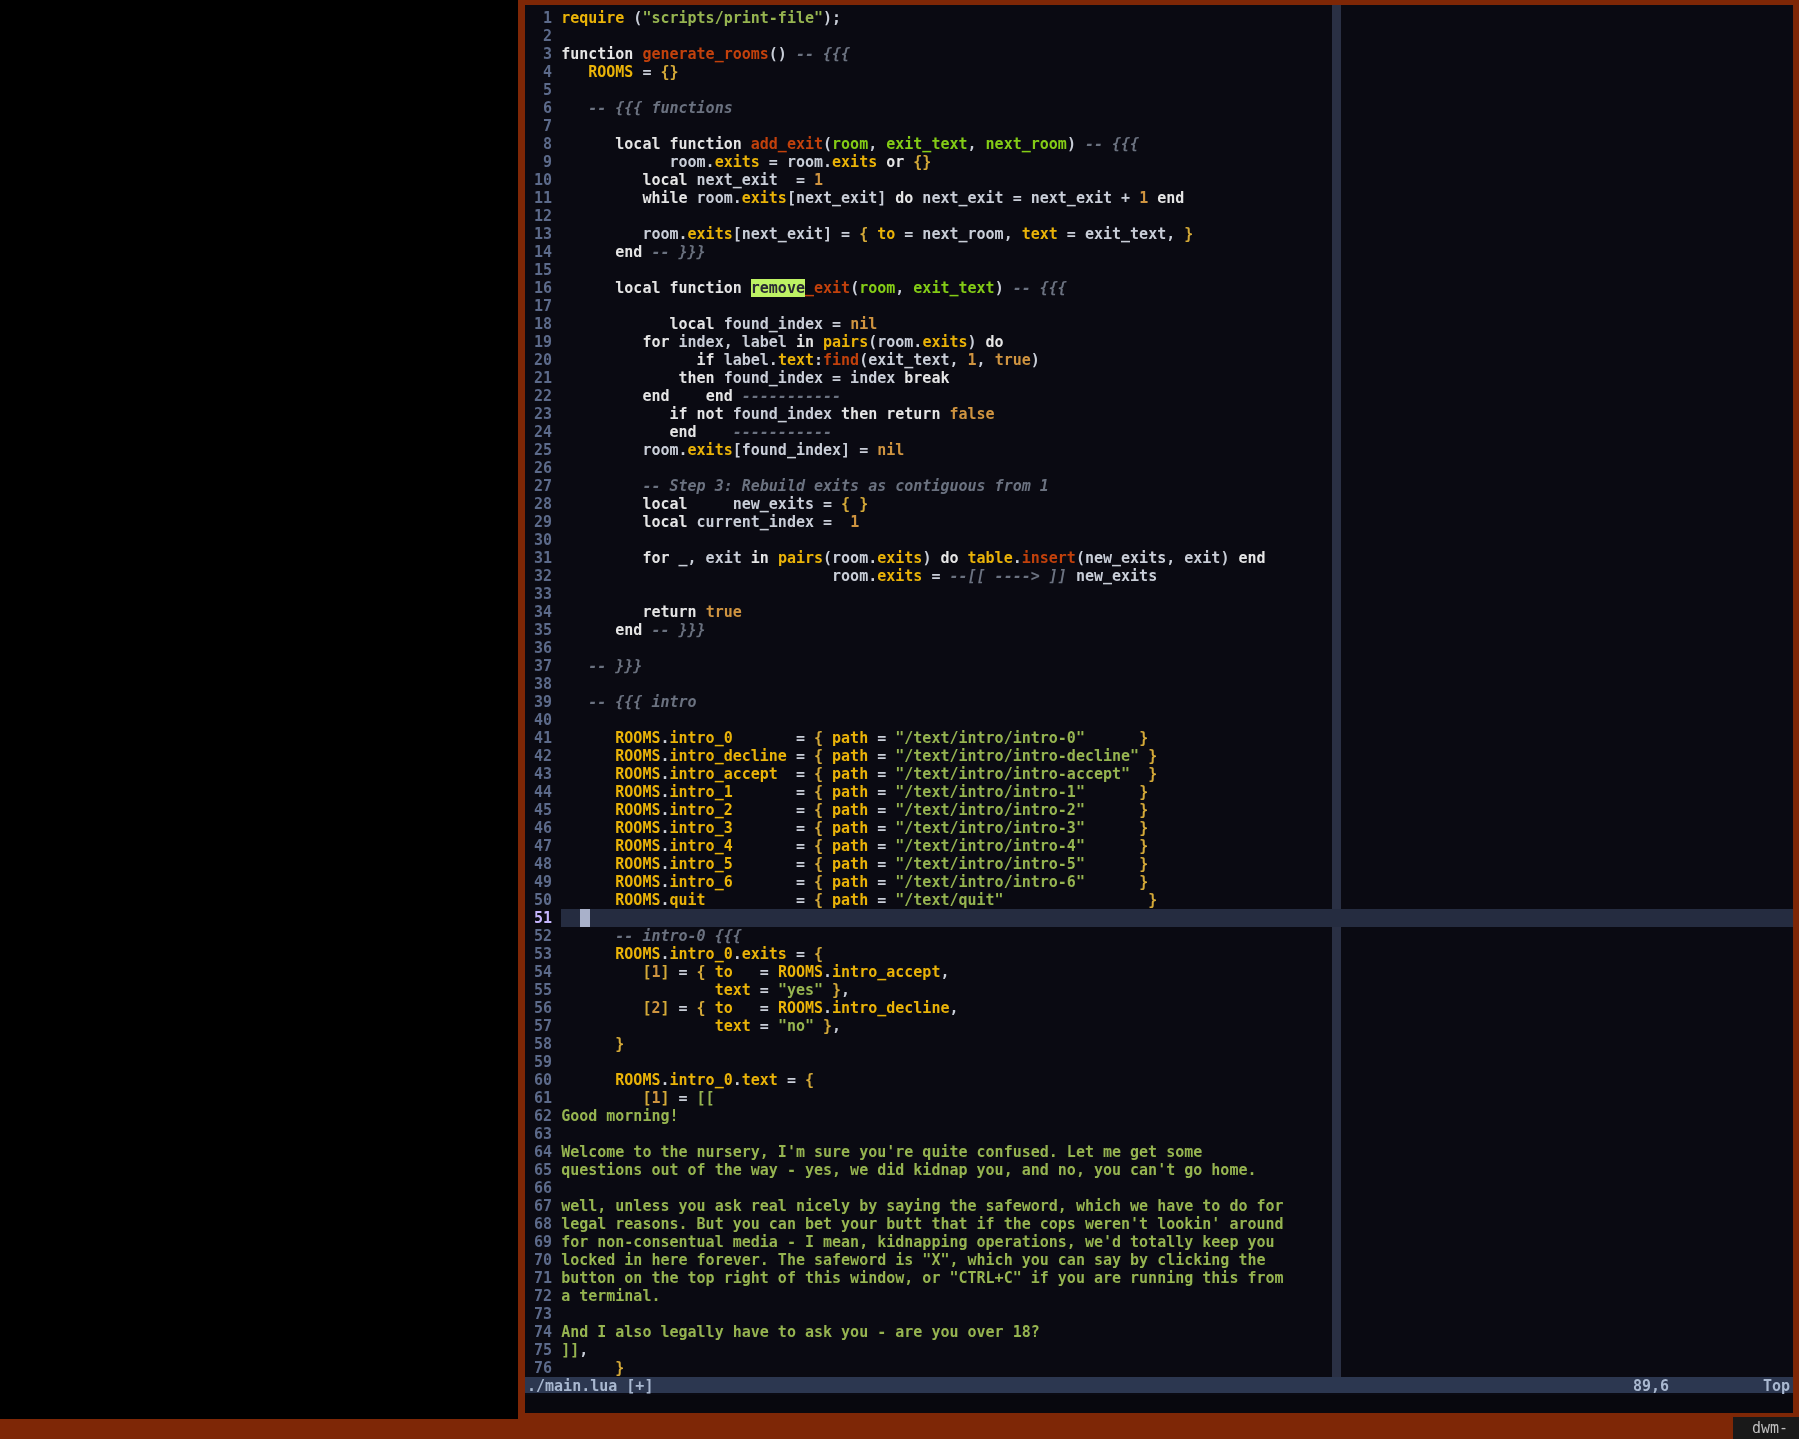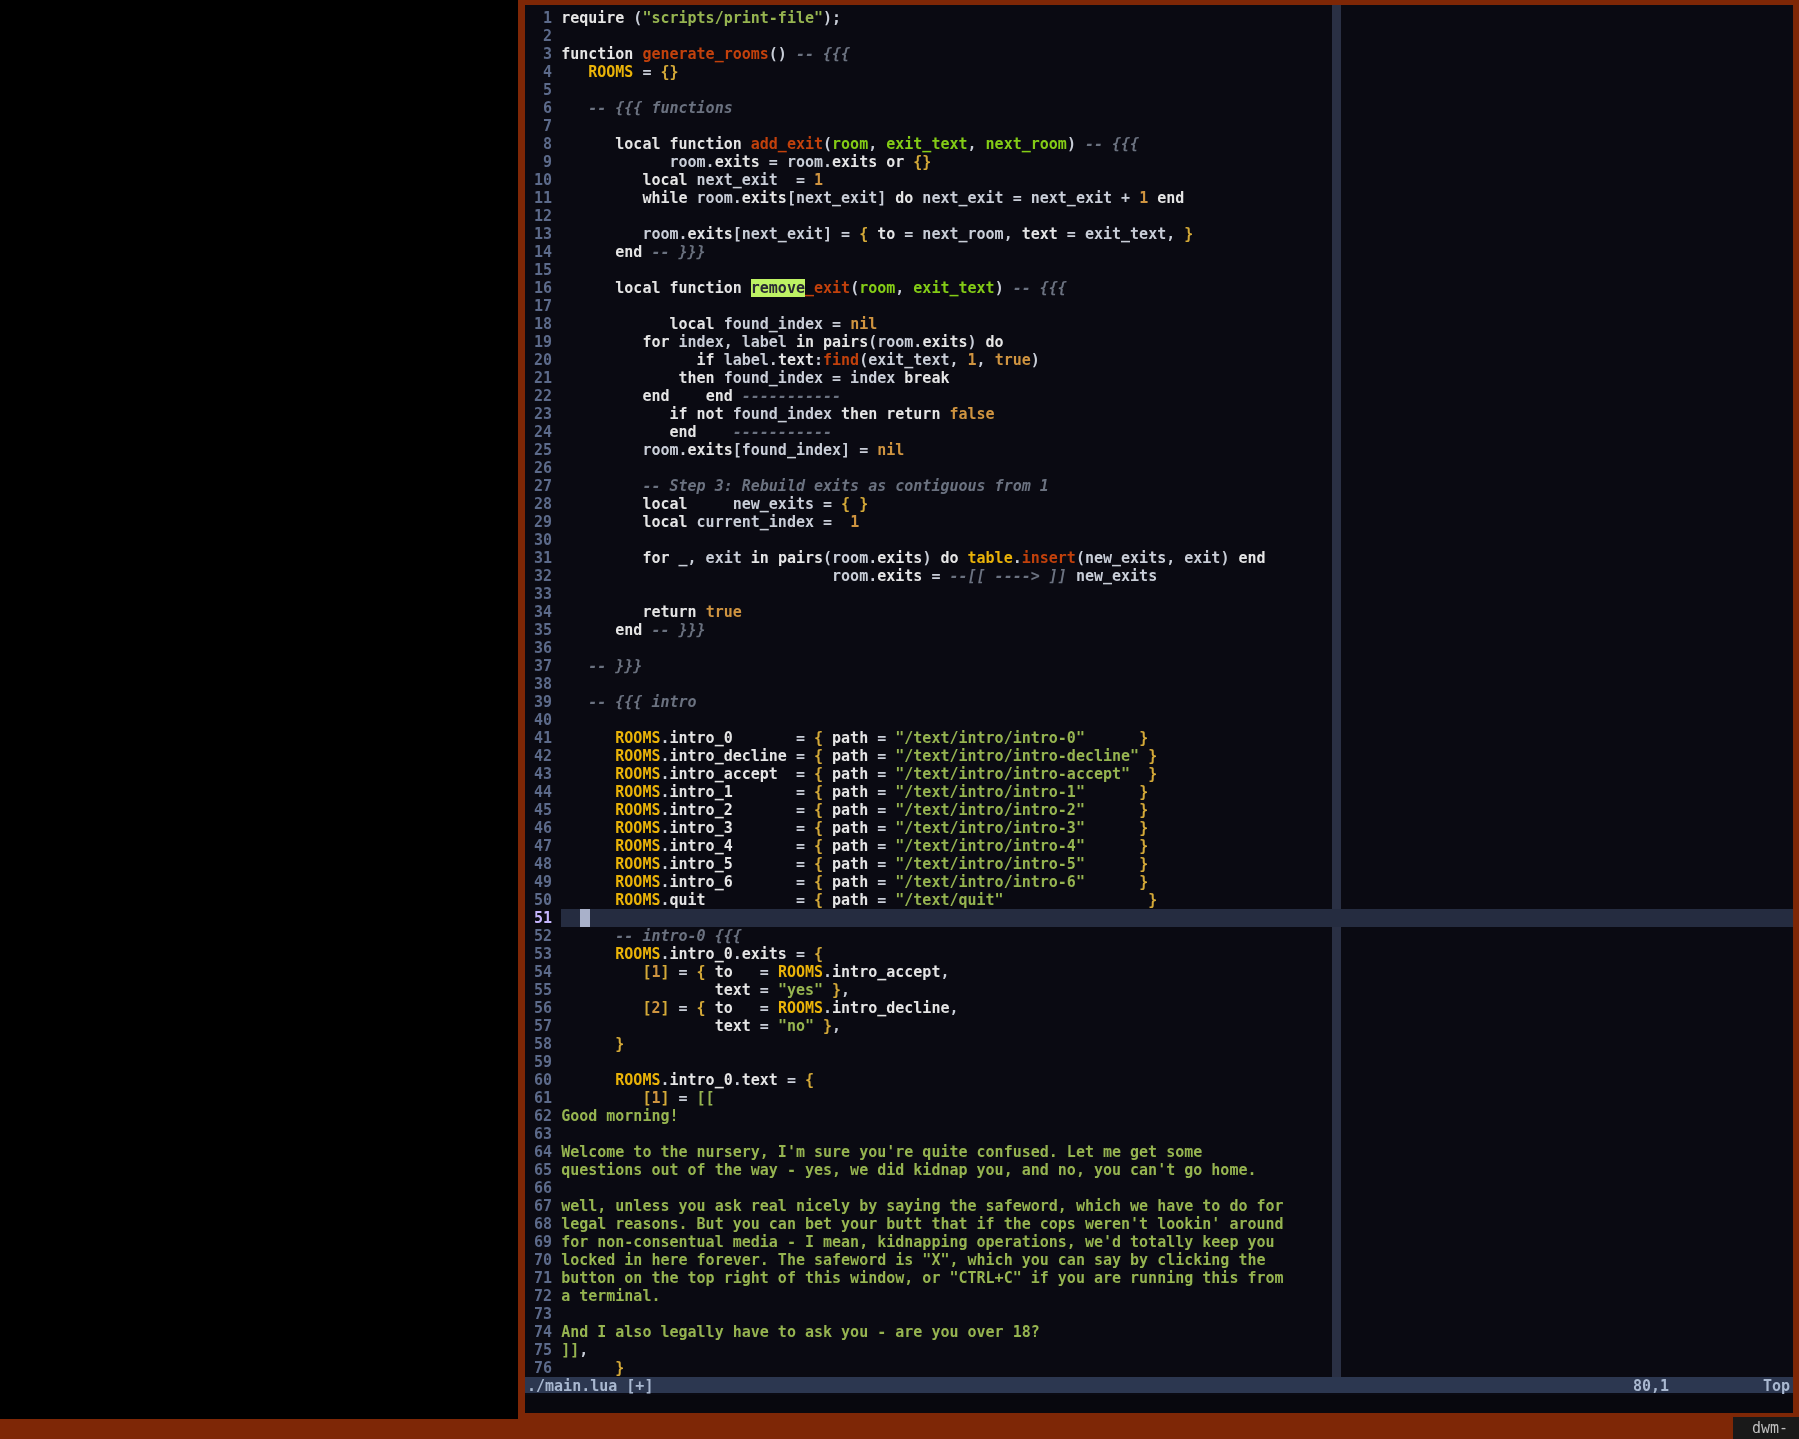--- a/index.html
+++ b/index.html
@@ -11,21 +11,21 @@
   #colorcolumn{position:absolute;top:0;left:calc(36px + 80ch);width:1ch;height:1372px;background:#2a3044;z-index:0;}
   #cursorline{position:absolute;left:36px;right:0;top:904px;height:18px;background:#252c40;z-index:1;}
   #cursorblock{position:absolute;left:calc(36px + 2ch);top:904px;width:1ch;height:18px;background:#a9b1ca;z-index:3;}
   #code{position:absolute;left:0;top:4px;margin:0;z-index:2;font:bold 15px/18px "DejaVu Sans Mono",monospace;white-space:pre;color:#c9ced8;}
   .row{height:18px;white-space:pre;}
   .ln{color:#5c6a8a;}
   .ln-cur{color:#c4b5fd;}
   .w{color:#c9ced8}
   .k{color:#e5e5e5}
   .f{color:#c2410c}
-  .b{color:#e5e5e5}
+  .b{color:#eab308}
   .s{color:#96b450}
   .c{color:#6b7280;font-style:italic}
   .o{color:#cf9440}
   .R{color:#eab308}
   .p{color:#84cc16}
   .g{color:#d4a938;font-weight:bold}
   .hl{background:#bef264;color:#2a2a34}
   #statusline{position:absolute;left:0;top:1372px;width:100%;height:16px;background:#2c3750;color:#a9b8d0;
               font:bold 15px/18px "DejaVu Sans Mono",monospace;white-space:pre;z-index:4;}
   #status-file{position:absolute;left:2px;top:0;}
@@ -42,21 +42,21 @@
 <div id="left-region"></div>
 
 <div id="term-window">
   <div id="term-inner">
     <div id="colorcolumn"></div>
     <div id="cursorline"></div>
     <pre id="code"><div class="row"><span class="ln">  1 </span><span class="b">require</span><span class="w"> (</span><span class="s">"scripts/print-file"</span><span class="w">);</span></div><div class="row"><span class="ln">  2 </span></div><div class="row"><span class="ln">  3 </span><span class="k">function</span><span class="w"> </span><span class="f">generate_rooms</span><span class="w">() </span><span class="c">-- {{{</span></div><div class="row"><span class="ln">  4 </span><span class="w">   </span><span class="R">ROOMS</span><span class="w"> = </span><span class="g">{}</span></div><div class="row"><span class="ln">  5 </span></div><div class="row"><span class="ln">  6 </span><span class="w">   </span><span class="c">-- {{{ functions</span></div><div class="row"><span class="ln">  7 </span></div><div class="row"><span class="ln">  8 </span><span class="w">      </span><span class="k">local</span><span class="w"> </span><span class="k">function</span><span class="w"> </span><span class="f">add_exit</span><span class="w">(</span><span class="p">room</span><span class="w">, </span><span class="p">exit_text</span><span class="w">, </span><span class="p">next_room</span><span class="w">) </span><span class="c">-- {{{</span></div><div class="row"><span class="ln">  9 </span><span class="w">            room.</span><span class="b">exits</span><span class="w"> = room.</span><span class="b">exits</span><span class="w"> </span><span class="k">or</span><span class="w"> </span><span class="g">{}</span></div><div class="row"><span class="ln"> 10 </span><span class="w">         </span><span class="k">local</span><span class="w"> next_exit  = </span><span class="o">1</span></div><div class="row"><span class="ln"> 11 </span><span class="w">         </span><span class="k">while</span><span class="w"> room.</span><span class="b">exits</span><span class="w">[next_exit] </span><span class="k">do</span><span class="w"> next_exit = next_exit + </span><span class="o">1</span><span class="w"> </span><span class="k">end</span></div><div class="row"><span class="ln"> 12 </span></div><div class="row"><span class="ln"> 13 </span><span class="w">         room.</span><span class="b">exits</span><span class="w">[next_exit] = </span><span class="g">{</span><span class="w"> </span><span class="b">to</span><span class="w"> = next_room, </span><span class="b">text</span><span class="w"> = exit_text, </span><span class="g">}</span></div><div class="row"><span class="ln"> 14 </span><span class="w">      </span><span class="k">end</span><span class="w"> </span><span class="c">-- }}}</span></div><div class="row"><span class="ln"> 15 </span></div><div class="row"><span class="ln"> 16 </span><span class="w">      </span><span class="k">local</span><span class="w"> </span><span class="k">function</span><span class="w"> </span><span class="hl">remove</span><span class="f">_exit</span><span class="w">(</span><span class="p">room</span><span class="w">, </span><span class="p">exit_text</span><span class="w">) </span><span class="c">-- {{{</span></div><div class="row"><span class="ln"> 17 </span></div><div class="row"><span class="ln"> 18 </span><span class="w">            </span><span class="k">local</span><span class="w"> found_index = </span><span class="o">nil</span></div><div class="row"><span class="ln"> 19 </span><span class="w">         </span><span class="k">for</span><span class="w"> index, label </span><span class="k">in</span><span class="w"> </span><span class="b">pairs</span><span class="w">(room.</span><span class="b">exits</span><span class="w">) </span><span class="k">do</span></div><div class="row"><span class="ln"> 20 </span><span class="w">               </span><span class="k">if</span><span class="w"> label.</span><span class="b">text</span><span class="w">:</span><span class="f">find</span><span class="w">(exit_text, </span><span class="o">1</span><span class="w">, </span><span class="o">true</span><span class="w">)</span></div><div class="row"><span class="ln"> 21 </span><span class="w">             </span><span class="k">then</span><span class="w"> found_index = index </span><span class="k">break</span></div><div class="row"><span class="ln"> 22 </span><span class="w">         </span><span class="k">end</span><span class="w">    </span><span class="k">end</span><span class="w"> </span><span class="c">-----------</span></div><div class="row"><span class="ln"> 23 </span><span class="w">            </span><span class="k">if</span><span class="w"> </span><span class="k">not</span><span class="w"> found_index </span><span class="k">then</span><span class="w"> </span><span class="k">return</span><span class="w"> </span><span class="o">false</span></div><div class="row"><span class="ln"> 24 </span><span class="w">            </span><span class="k">end</span><span class="w">    </span><span class="c">-----------</span></div><div class="row"><span class="ln"> 25 </span><span class="w">         room.</span><span class="b">exits</span><span class="w">[found_index] = </span><span class="o">nil</span></div><div class="row"><span class="ln"> 26 </span></div><div class="row"><span class="ln"> 27 </span><span class="w">         </span><span class="c">-- Step 3: Rebuild exits as contiguous from 1</span></div><div class="row"><span class="ln"> 28 </span><span class="w">         </span><span class="k">local</span><span class="w">     new_exits = </span><span class="g">{</span><span class="w"> </span><span class="g">}</span></div><div class="row"><span class="ln"> 29 </span><span class="w">         </span><span class="k">local</span><span class="w"> current_index =  </span><span class="o">1</span></div><div class="row"><span class="ln"> 30 </span></div><div class="row"><span class="ln"> 31 </span><span class="w">         </span><span class="k">for</span><span class="w"> _, exit </span><span class="k">in</span><span class="w"> </span><span class="b">pairs</span><span class="w">(room.</span><span class="b">exits</span><span class="w">) </span><span class="k">do</span><span class="w"> </span><span class="R">table</span><span class="w">.</span><span class="f">insert</span><span class="w">(new_exits, exit) </span><span class="k">end</span></div><div class="row"><span class="ln"> 32 </span><span class="w">                              room.</span><span class="b">exits</span><span class="w"> = </span><span class="c">--[[ ----&gt; ]]</span><span class="w"> new_exits</span></div><div class="row"><span class="ln"> 33 </span></div><div class="row"><span class="ln"> 34 </span><span class="w">         </span><span class="k">return</span><span class="w"> </span><span class="o">true</span></div><div class="row"><span class="ln"> 35 </span><span class="w">      </span><span class="k">end</span><span class="w"> </span><span class="c">-- }}}</span></div><div class="row"><span class="ln"> 36 </span></div><div class="row"><span class="ln"> 37 </span><span class="w">   </span><span class="c">-- }}}</span></div><div class="row"><span class="ln"> 38 </span></div><div class="row"><span class="ln"> 39 </span><span class="w">   </span><span class="c">-- {{{ intro</span></div><div class="row"><span class="ln"> 40 </span></div><div class="row"><span class="ln"> 41 </span><span class="w">      </span><span class="R">ROOMS</span><span class="w">.</span><span class="b">intro_0</span><span class="w">       = </span><span class="g">{</span><span class="w"> </span><span class="b">path</span><span class="w"> = </span><span class="s">"/text/intro/intro-0"</span><span class="w">      </span><span class="g">}</span></div><div class="row"><span class="ln"> 42 </span><span class="w">      </span><span class="R">ROOMS</span><span class="w">.</span><span class="b">intro_decline</span><span class="w"> = </span><span class="g">{</span><span class="w"> </span><span class="b">path</span><span class="w"> = </span><span class="s">"/text/intro/intro-decline"</span><span class="w"> </span><span class="g">}</span></div><div class="row"><span class="ln"> 43 </span><span class="w">      </span><span class="R">ROOMS</span><span class="w">.</span><span class="b">intro_accept</span><span class="w">  = </span><span class="g">{</span><span class="w"> </span><span class="b">path</span><span class="w"> = </span><span class="s">"/text/intro/intro-accept"</span><span class="w">  </span><span class="g">}</span></div><div class="row"><span class="ln"> 44 </span><span class="w">      </span><span class="R">ROOMS</span><span class="w">.</span><span class="b">intro_1</span><span class="w">       = </span><span class="g">{</span><span class="w"> </span><span class="b">path</span><span class="w"> = </span><span class="s">"/text/intro/intro-1"</span><span class="w">      </span><span class="g">}</span></div><div class="row"><span class="ln"> 45 </span><span class="w">      </span><span class="R">ROOMS</span><span class="w">.</span><span class="b">intro_2</span><span class="w">       = </span><span class="g">{</span><span class="w"> </span><span class="b">path</span><span class="w"> = </span><span class="s">"/text/intro/intro-2"</span><span class="w">      </span><span class="g">}</span></div><div class="row"><span class="ln"> 46 </span><span class="w">      </span><span class="R">ROOMS</span><span class="w">.</span><span class="b">intro_3</span><span class="w">       = </span><span class="g">{</span><span class="w"> </span><span class="b">path</span><span class="w"> = </span><span class="s">"/text/intro/intro-3"</span><span class="w">      </span><span class="g">}</span></div><div class="row"><span class="ln"> 47 </span><span class="w">      </span><span class="R">ROOMS</span><span class="w">.</span><span class="b">intro_4</span><span class="w">       = </span><span class="g">{</span><span class="w"> </span><span class="b">path</span><span class="w"> = </span><span class="s">"/text/intro/intro-4"</span><span class="w">      </span><span class="g">}</span></div><div class="row"><span class="ln"> 48 </span><span class="w">      </span><span class="R">ROOMS</span><span class="w">.</span><span class="b">intro_5</span><span class="w">       = </span><span class="g">{</span><span class="w"> </span><span class="b">path</span><span class="w"> = </span><span class="s">"/text/intro/intro-5"</span><span class="w">      </span><span class="g">}</span></div><div class="row"><span class="ln"> 49 </span><span class="w">      </span><span class="R">ROOMS</span><span class="w">.</span><span class="b">intro_6</span><span class="w">       = </span><span class="g">{</span><span class="w"> </span><span class="b">path</span><span class="w"> = </span><span class="s">"/text/intro/intro-6"</span><span class="w">      </span><span class="g">}</span></div><div class="row"><span class="ln"> 50 </span><span class="w">      </span><span class="R">ROOMS</span><span class="w">.</span><span class="b">quit</span><span class="w">          = </span><span class="g">{</span><span class="w"> </span><span class="b">path</span><span class="w"> = </span><span class="s">"/text/quit"</span><span class="w">                </span><span class="g">}</span></div><div class="row"><span class="ln ln-cur"> 51 </span></div><div class="row"><span class="ln"> 52 </span><span class="w">      </span><span class="c">-- intro-0 {{{</span></div><div class="row"><span class="ln"> 53 </span><span class="w">      </span><span class="R">ROOMS</span><span class="w">.</span><span class="b">intro_0</span><span class="w">.</span><span class="b">exits</span><span class="w"> = </span><span class="g">{</span></div><div class="row"><span class="ln"> 54 </span><span class="w">         </span><span class="g">[</span><span class="o">1</span><span class="g">]</span><span class="w"> = </span><span class="g">{</span><span class="w"> </span><span class="b">to</span><span class="w">   = </span><span class="R">ROOMS</span><span class="w">.</span><span class="b">intro_accept</span><span class="w">,</span></div><div class="row"><span class="ln"> 55 </span><span class="w">                 </span><span class="b">text</span><span class="w"> = </span><span class="s">"yes"</span><span class="w"> </span><span class="g">}</span><span class="w">,</span></div><div class="row"><span class="ln"> 56 </span><span class="w">         </span><span class="g">[</span><span class="o">2</span><span class="g">]</span><span class="w"> = </span><span class="g">{</span><span class="w"> </span><span class="b">to</span><span class="w">   = </span><span class="R">ROOMS</span><span class="w">.</span><span class="b">intro_decline</span><span class="w">,</span></div><div class="row"><span class="ln"> 57 </span><span class="w">                 </span><span class="b">text</span><span class="w"> = </span><span class="s">"no"</span><span class="w"> </span><span class="g">}</span><span class="w">,</span></div><div class="row"><span class="ln"> 58 </span><span class="w">      </span><span class="g">}</span></div><div class="row"><span class="ln"> 59 </span></div><div class="row"><span class="ln"> 60 </span><span class="w">      </span><span class="R">ROOMS</span><span class="w">.</span><span class="b">intro_0</span><span class="w">.</span><span class="b">text</span><span class="w"> = </span><span class="g">{</span></div><div class="row"><span class="ln"> 61 </span><span class="w">         </span><span class="g">[</span><span class="o">1</span><span class="g">]</span><span class="w"> = </span><span class="s">[[</span></div><div class="row"><span class="ln"> 62 </span><span class="s">Good morning!</span></div><div class="row"><span class="ln"> 63 </span></div><div class="row"><span class="ln"> 64 </span><span class="s">Welcome to the nursery, I'm sure you're quite confused. Let me get some</span></div><div class="row"><span class="ln"> 65 </span><span class="s">questions out of the way - yes, we did kidnap you, and no, you can't go home.</span></div><div class="row"><span class="ln"> 66 </span></div><div class="row"><span class="ln"> 67 </span><span class="s">well, unless you ask real nicely by saying the safeword, which we have to do for</span></div><div class="row"><span class="ln"> 68 </span><span class="s">legal reasons. But you can bet your butt that if the cops weren't lookin' around</span></div><div class="row"><span class="ln"> 69 </span><span class="s">for non-consentual media - I mean, kidnapping operations, we'd totally keep you</span></div><div class="row"><span class="ln"> 70 </span><span class="s">locked in here forever. The safeword is "X", which you can say by clicking the</span></div><div class="row"><span class="ln"> 71 </span><span class="s">button on the top right of this window, or "CTRL+C" if you are running this from</span></div><div class="row"><span class="ln"> 72 </span><span class="s">a terminal.</span></div><div class="row"><span class="ln"> 73 </span></div><div class="row"><span class="ln"> 74 </span><span class="s">And I also legally have to ask you - are you over 18?</span></div><div class="row"><span class="ln"> 75 </span><span class="s">]]</span><span class="w">,</span></div><div class="row"><span class="ln"> 76 </span><span class="w">      </span><span class="g">}</span></div></pre>
     <div id="cursorblock"></div>
     <div id="statusline">
       <span id="status-file">./main.lua [+]</span>
-      <span id="status-ruler">80,1</span>
+      <span id="status-ruler">89,6</span>
       <span id="status-pos">Top</span>
     </div>
     <div id="cmdline"></div>
   </div>
 </div>
 
 <div id="dwm-bar"></div>
 <div id="dwm-status">dwm-6.2</div>
 
 </body></html>

